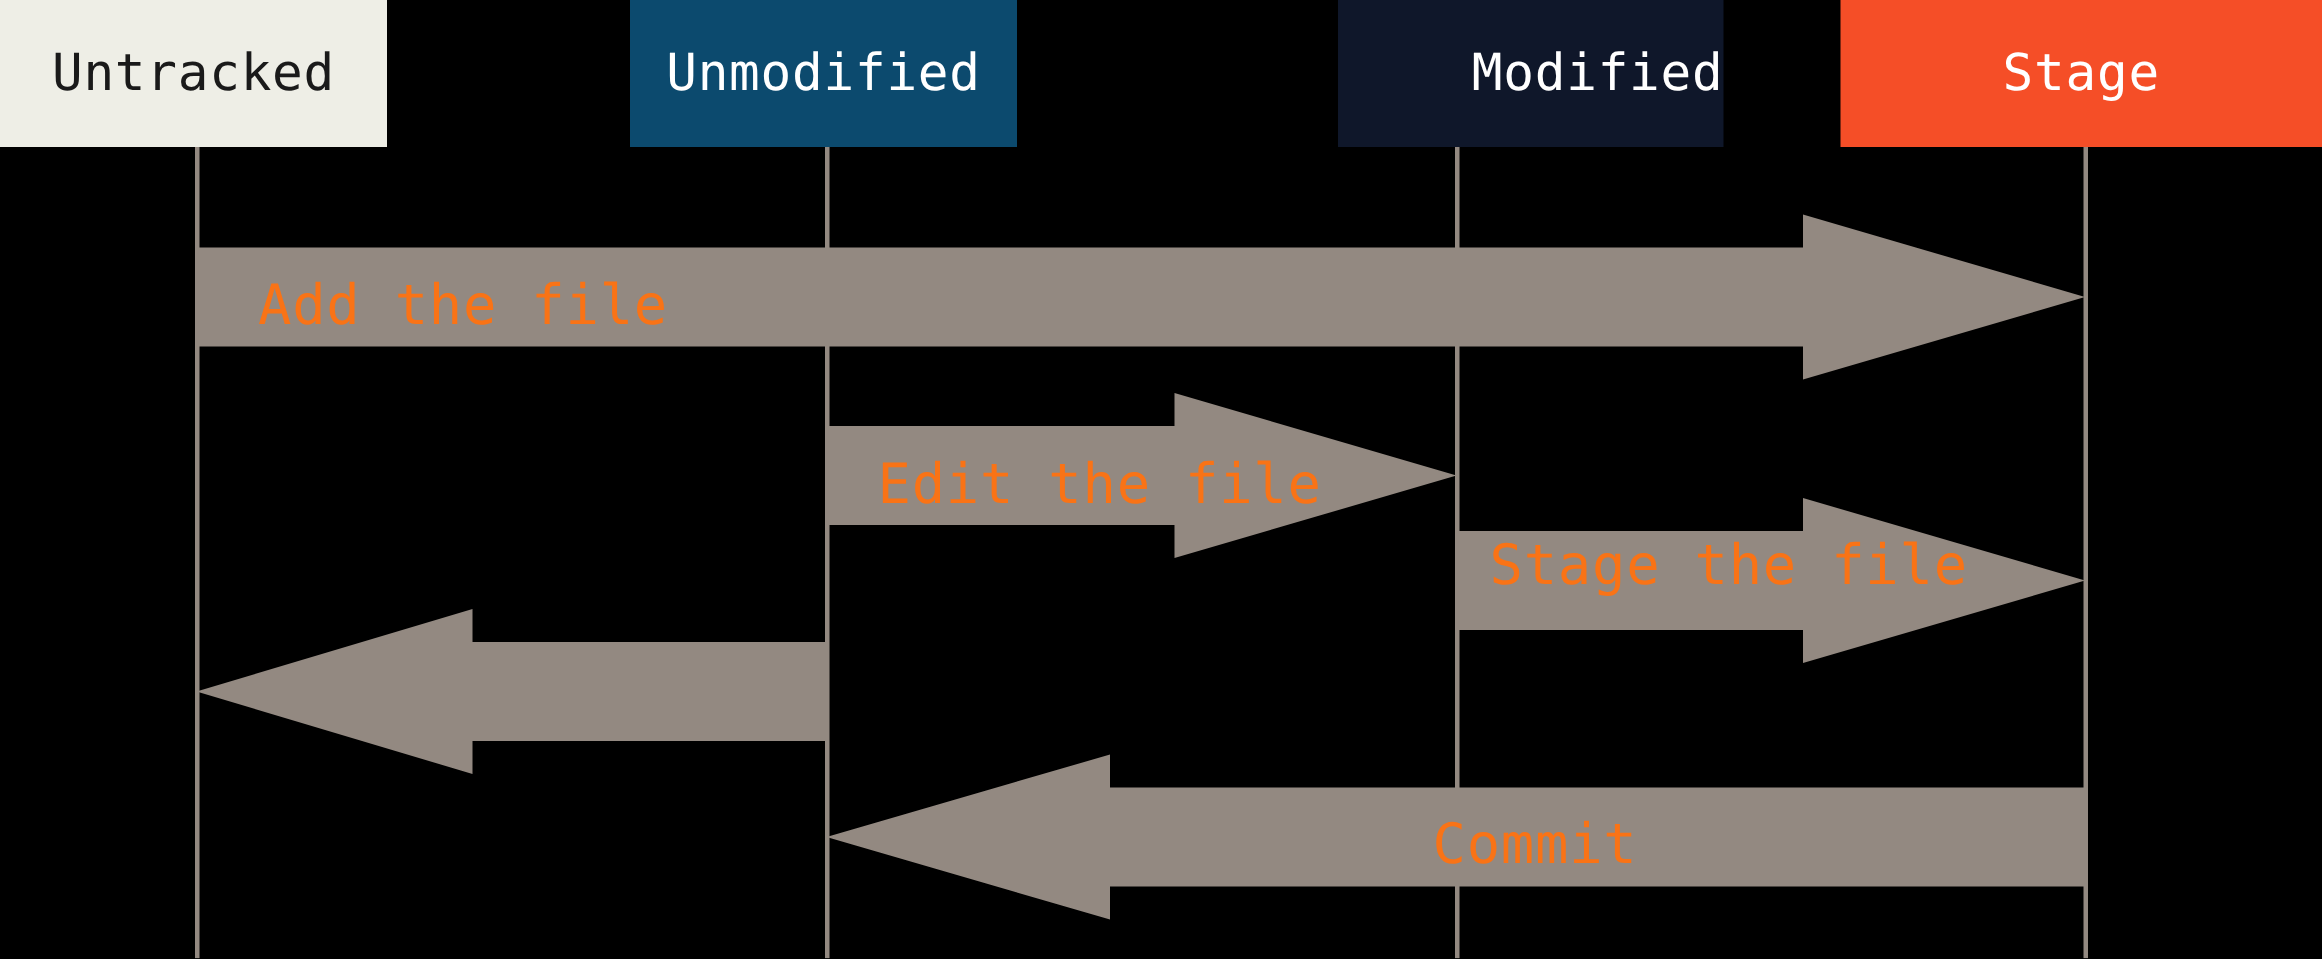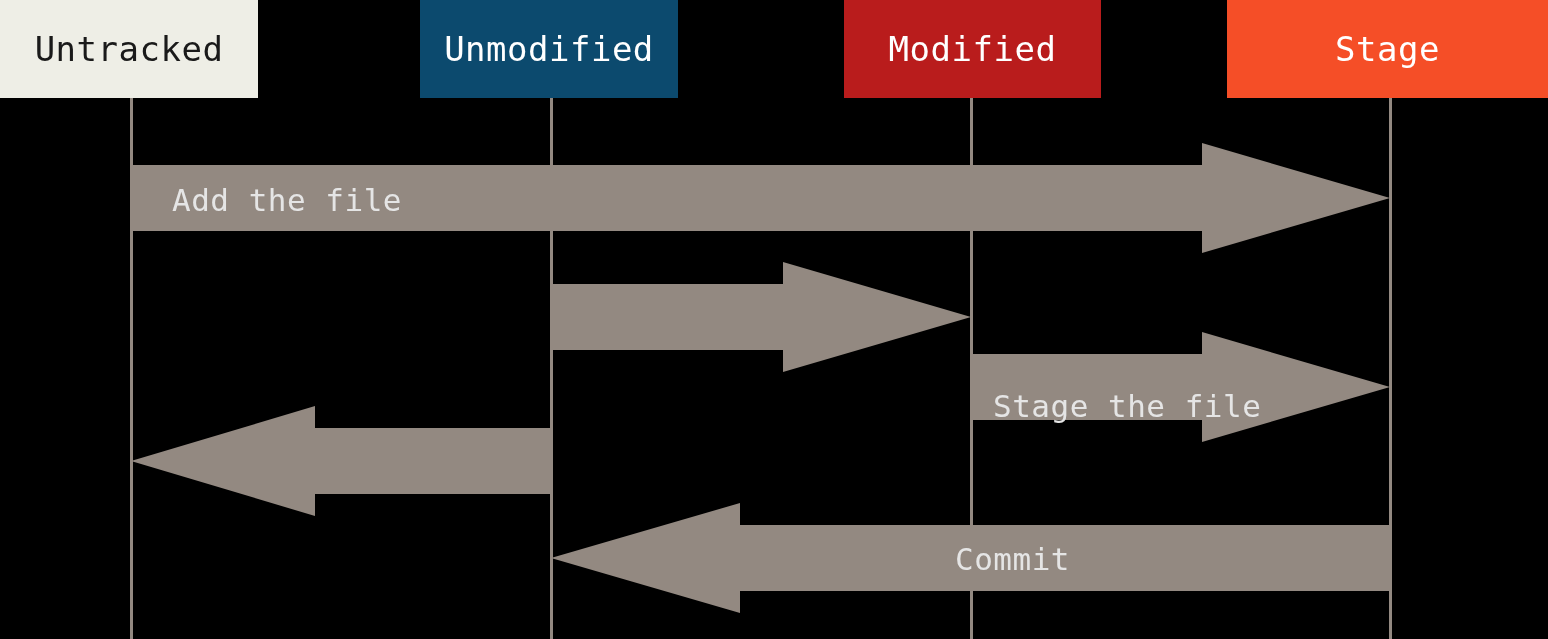--- a/index.html
+++ b/index.html
@@ -24,41 +24,41 @@
     display: flex;
     align-items: center;
     justify-content: center;
     font-family: "DejaVu Sans Mono", monospace;
     font-size: 34px;
     letter-spacing: 0.5px;
     white-space: nowrap;
   }
   #box-untracked { left: 0px;    width: 258px; background: #eeeee6; color: #1a1a1a; }
   #box-unmodified{ left: 420px;  width: 258px; background: #0c4a6e; color: #ffffff; }
-  #box-modified  { left: 844px;  width: 257px; background: #b91c1c; color: #ffffff; }
+  #box-modified  { left: 892px;  width: 257px; background: #0f172a; color: #ffffff; justify-content: flex-end; }
   #box-staged    { left: 1227px; width: 321px; background: #f54e27; color: #ffffff; }
 
   #flow-svg {
     position: absolute;
     left: 0;
     top: 0;
     width: 1548px;
     height: 639px;
   }
   .arrow-label {
     position: absolute;
     font-family: "DejaVu Sans Mono", monospace;
-    font-size: 31px;
-    color: #e5e5e5;
+    font-size: 37px;
+    color: #f97316;
     white-space: nowrap;
     letter-spacing: 0.5px;
   }
   #label-add    { left: 172px; top: 182px; }
   #label-edit   { left: 585px; top: 301px; }
-  #label-stage  { left: 993px; top: 388px; }
+  #label-stage  { left: 993px; top: 355px; }
   #label-remove { left: 228px; top: 443px; }
   #label-commit { left: 955px; top: 541px; }
 </style>
 </head>
 <body>
 
 <div id="canvas">
 
   <svg id="flow-svg" viewBox="0 0 1548 639">
 
@@ -85,16 +85,17 @@
     <span>Unmodified</span>
   </div>
   <div class="state-box" id="box-modified">
     <span>Modified</span>
   </div>
   <div class="state-box" id="box-staged">
     <span>Stage</span>
   </div>
 
   <div class="arrow-label" id="label-add">Add the file</div>
+  <div class="arrow-label" id="label-edit">Edit the file</div>
   <div class="arrow-label" id="label-stage">Stage the file</div>
   <div class="arrow-label" id="label-commit">Commit</div>
 
 </div>
 
 </body></html>

